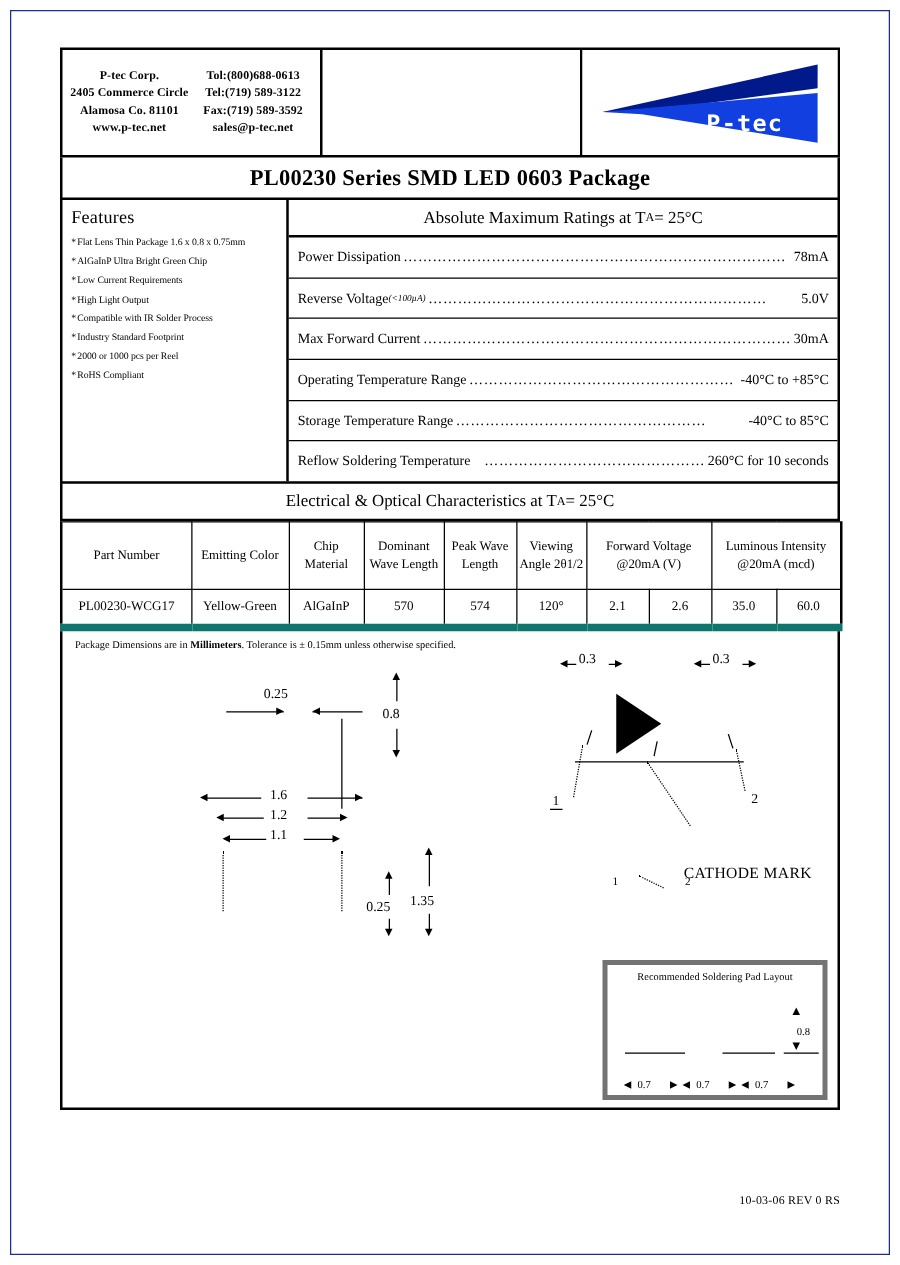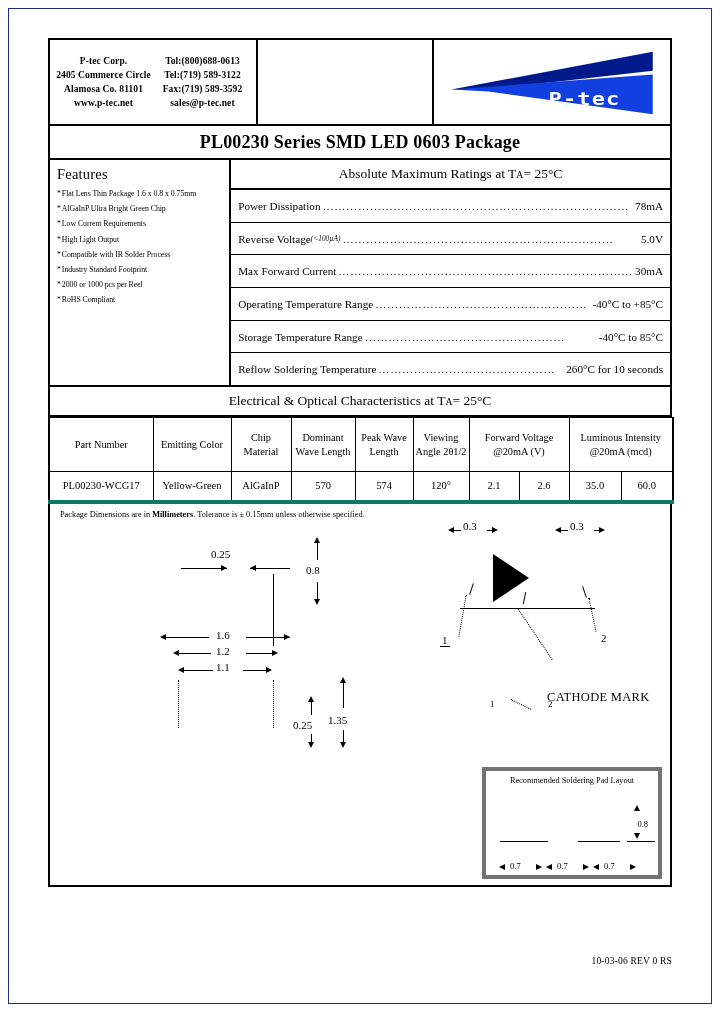--- a/index.html
+++ b/index.html
@@ -41,21 +41,21 @@
     font-size: 9.5px;
     line-height: 1.45;
     letter-spacing: .1px;
     padding-top: 2px;
   }
   .hdr-contact .row { display: flex; width: 100%; padding: 0 4px; }
   .hdr-contact .c1 { width: 102px; text-align: center; }
   .hdr-contact .c2 { width: 102px; text-align: center; }
   .hdr-mid { flex: 1; border-right: 2px solid #000; }
   .hdr-logo {
-    width: 236px;
+    width: 204px;
     position: relative;
     background: #fff;
     overflow: hidden;
   }
   .logo-wrap { position: absolute; inset: 6px 8px 6px 8px; }
   .logo-wrap svg { width: 100%; height: 100%; display: block; }
 
   
   .title-bar {
     border: 2px solid #000;
@@ -103,21 +103,21 @@
   }
   .rating-row {
     flex: 1;
     border-bottom: 1px solid #000;
     display: flex; align-items: center;
     padding: 0 7px;
     font-size: 11.2px;
     white-space: nowrap;
     overflow: hidden;
   }
-  .rating-row:last-child { border-bottom: none; }
+  .rating-row:last-child { border-bottom: none; text-align: right; }
   .rating-row .lbl { flex: none; }
   .rating-row .sub { font-size: 7.4px; font-style: italic; }
   .rating-row .dots {
     flex: 1;
     overflow: hidden;
     white-space: nowrap;
     font-size: 11.2px;
     letter-spacing: .6px;
     margin: 0 2px;
   }
@@ -143,21 +143,21 @@
     font-weight: normal;
     font-size: 10.3px;
     line-height: 1.28;
     padding: 2px 1px;
   }
   table.eo tr.hdr td { height: 54px; }
   table.eo tr.units td { height: 24px; }
   table.eo tr.data td { height: 30px; font-size: 10.5px; }
   table.eo tr td:first-child { border-left: 2px solid #000; }
   table.eo tr td:last-child { border-right: 2px solid #000; }
-  table.eo tr.data td { border-bottom: 4px solid #0f766e; }
+  table.eo tr.data td { border-bottom: 6px solid #0f766e; }
 
   
   .draw-section {
     border: 2px solid #000;
     border-top: none;
     height: 383px;
     position: relative;
     overflow: hidden;
   }
   .dim-note {

